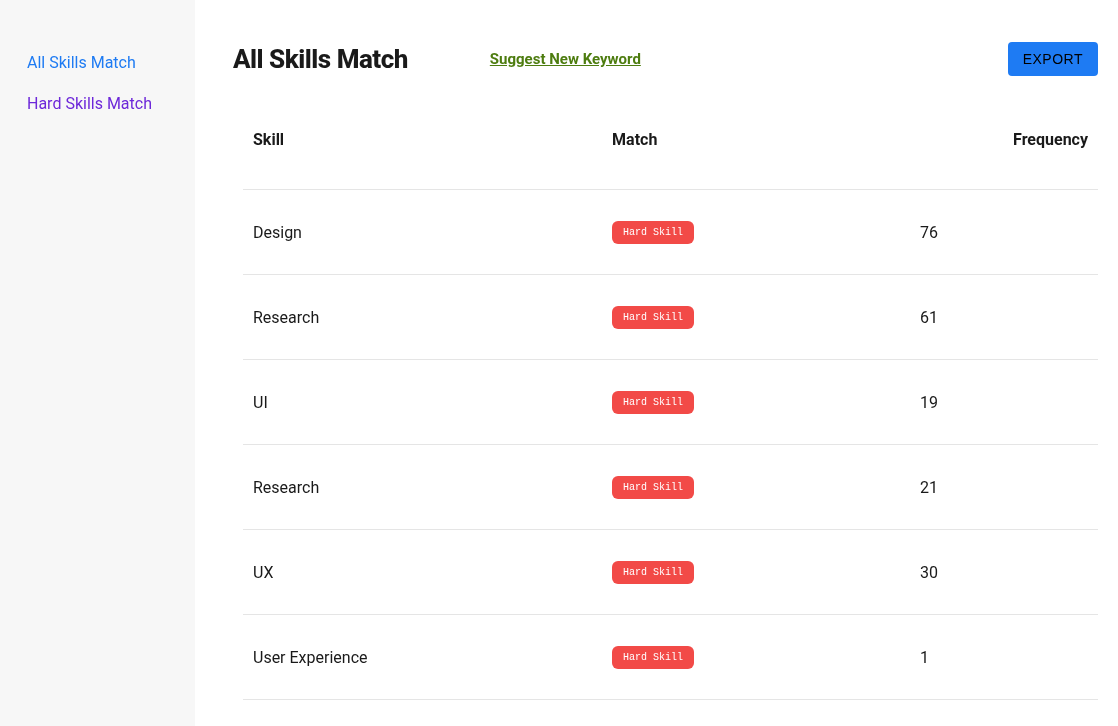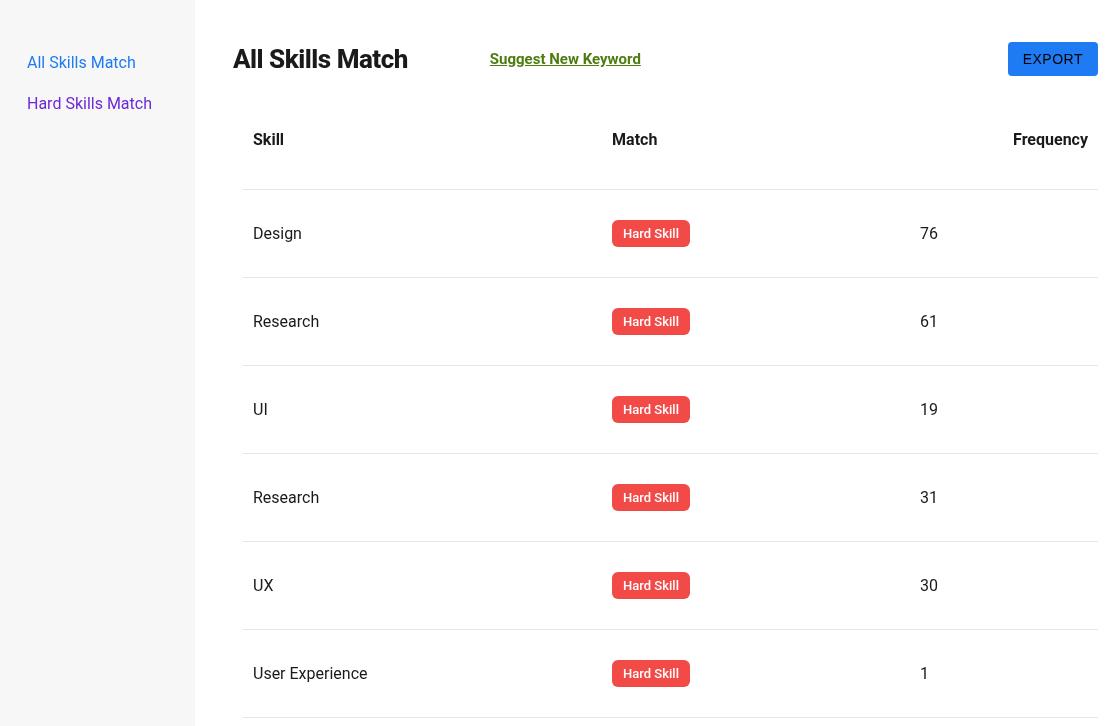--- a/index.html
+++ b/index.html
@@ -96,22 +96,23 @@
       width: 36%;
     }
     .col-freq {
       width: 22%;
     }
     .badge {
       display: inline-block;
       padding: 6px 11px;
       border-radius: 6px;
       color: #ffffff;
-      font-size: 13px;
+      font-size: 10px;
       font-weight: 500;
+      font-family: Liberation Mono, monospace;
     }
     .badge-hard {
       background: #f24a47;
     }
   </style>
 </head>
 <body>
 
 <nav class="sidebar">
   <div class="sidebar-item active">All Skills Match</div>
@@ -146,21 +147,21 @@
             <td class="col-freq">61</td>
           </tr>
           <tr>
             <td class="col-skill">UI</td>
             <td class="col-type"><span class="badge badge-hard">Hard Skill</span></td>
             <td class="col-freq">19</td>
           </tr>
           <tr>
             <td class="col-skill">Research</td>
             <td class="col-type"><span class="badge badge-hard">Hard Skill</span></td>
-            <td class="col-freq">31</td>
+            <td class="col-freq">21</td>
           </tr>
           <tr>
             <td class="col-skill">UX</td>
             <td class="col-type"><span class="badge badge-hard">Hard Skill</span></td>
             <td class="col-freq">30</td>
           </tr>
           <tr>
             <td class="col-skill">User Experience</td>
             <td class="col-type"><span class="badge badge-hard">Hard Skill</span></td>
             <td class="col-freq">1</td>

